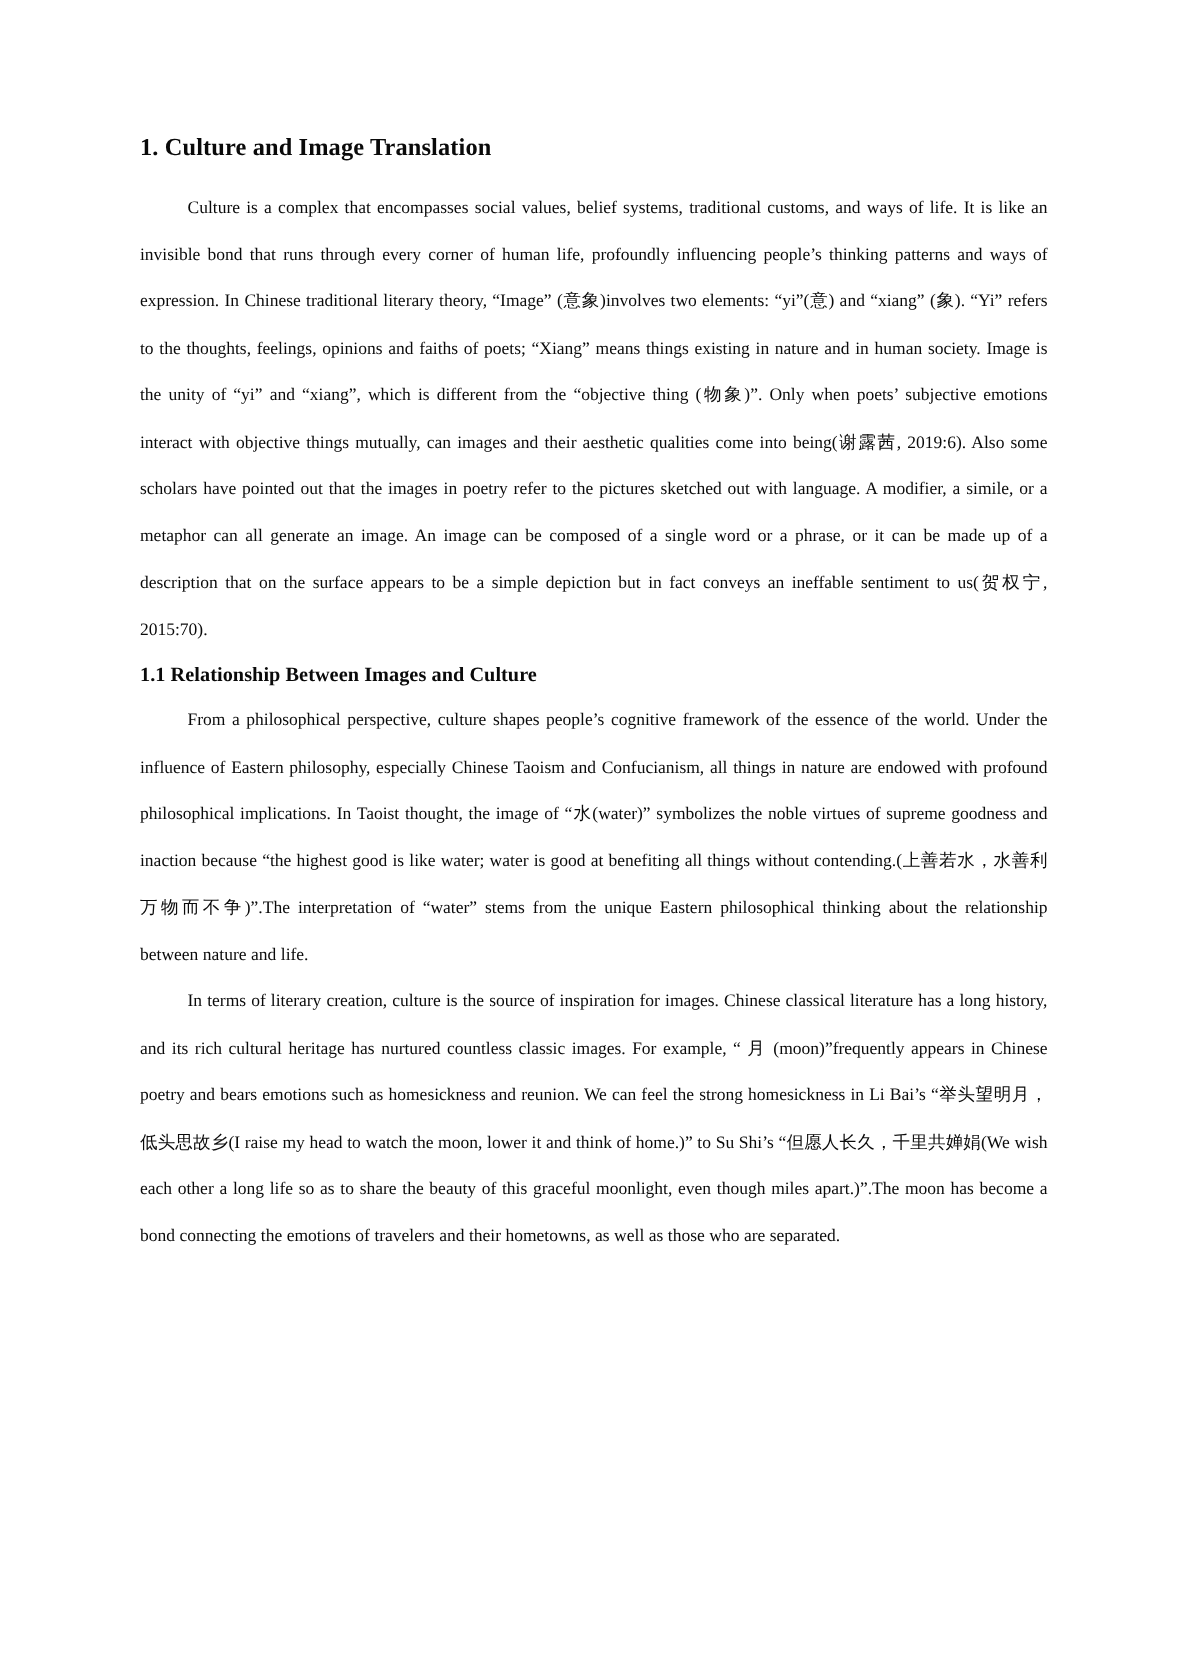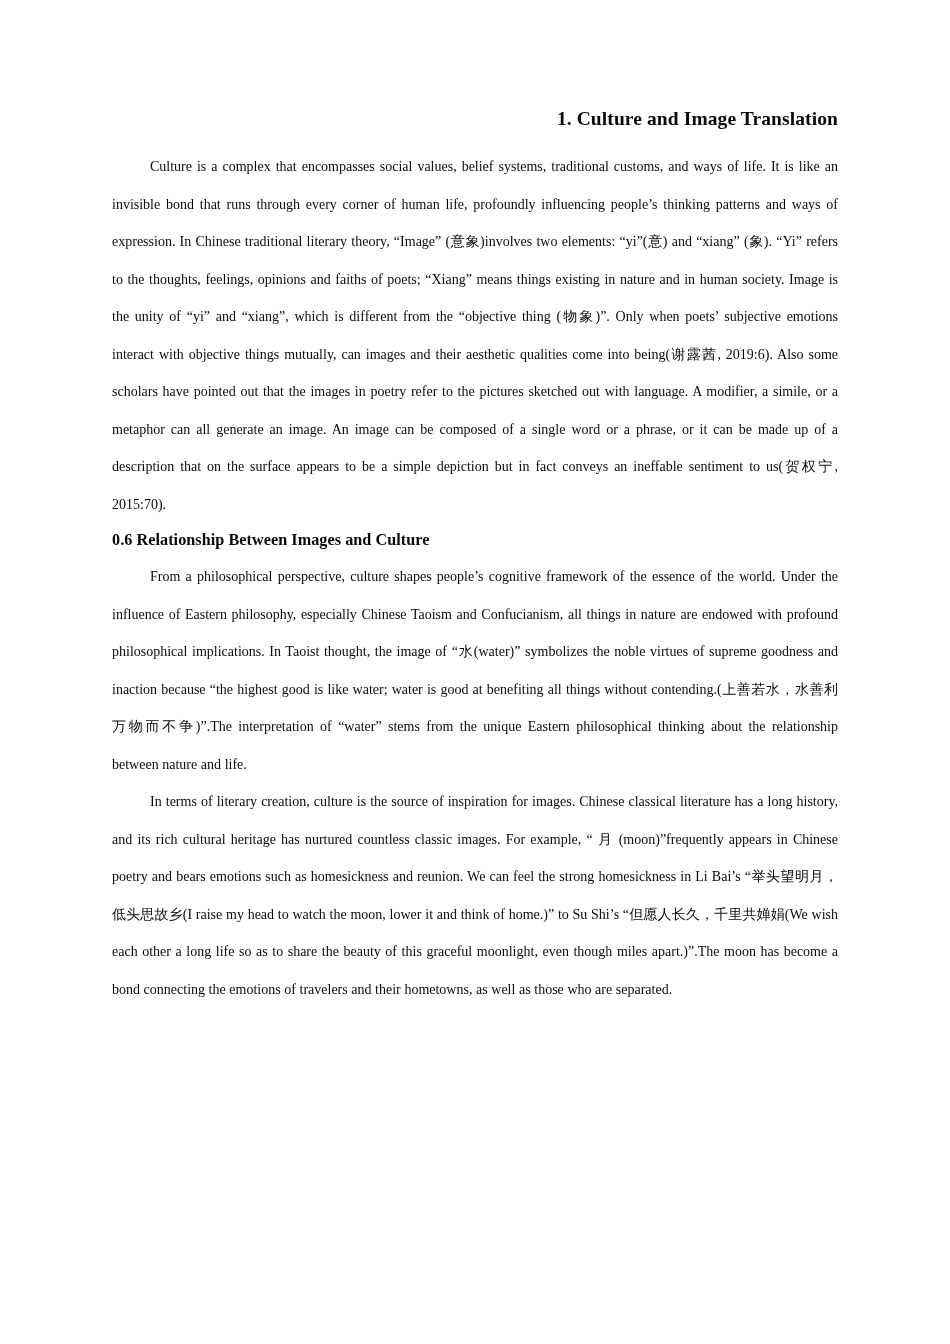--- a/index.html
+++ b/index.html
@@ -25,21 +25,20 @@
     left: 112px;
     top: 104px;
     width: 726px;
   }
   .h1 {
     font-size: 19.5px;
     font-weight: bold;
     line-height: 30px;
     margin: 0 0 14px 0;
     letter-spacing: 0.1px;
-    text-align: right;
   }
   .h2 {
     font-size: 16.2px;
     font-weight: bold;
     line-height: 30px;
     margin: 2px 0 3px 0;
     letter-spacing: 0.05px;
   }
   p.body {
     font-size: 14px;
@@ -60,21 +59,21 @@
 </head>
 <body>
 
 <div class="page">
   <div class="content">
 
     <h1 class="h1">1. Culture and Image Translation</h1>
 
     <p class="body">Culture is a complex that encompasses social values, belief systems, traditional customs, and ways of life. It is like an invisible bond that runs through every corner of human life, profoundly influencing people’s thinking patterns and ways of expression. In Chinese traditional literary theory, “Image” (意象)involves two elements: “yi”(意) and “xiang” (象). “Yi” refers to the thoughts, feelings, opinions and faiths of poets; “Xiang” means things existing in nature and in human society. Image is the unity of “yi” and “xiang”, which is different from the “objective thing (物象)”. Only when poets’ subjective emotions interact with objective things mutually, can images and their aesthetic qualities come into being(谢露茜, 2019:6). Also some scholars have pointed out that the images in poetry refer to the pictures sketched out with language. A modifier, a simile, or a metaphor can all generate an image. An image can be composed of a single word or a phrase, or it can be made up of a description that on the surface appears to be a simple depiction but in fact conveys an ineffable sentiment to us(贺权宁, 2015:70).</p>
 
-    <h2 class="h2">0.6 Relationship Between Images and Culture</h2>
+    <h2 class="h2">1.1 Relationship Between Images and Culture</h2>
 
     <p class="body">From a philosophical perspective, culture shapes people’s cognitive framework of the essence of the world. Under the influence of Eastern philosophy, especially Chinese Taoism and Confucianism, all things in nature are endowed with profound philosophical implications. In Taoist thought, the image of “水(water)” symbolizes the noble virtues of supreme goodness and inaction because “the highest good is like water; water is good at benefiting all things without contending.(上善若水，水善利万物而不争)”.The interpretation of “water” stems from the unique Eastern philosophical thinking about the relationship between nature and life.</p>
 
     <p class="body">In terms of literary creation, culture is the source of inspiration for images. Chinese classical literature has a long history, and its rich cultural heritage has nurtured countless classic images. For example, “ 月 (moon)”frequently appears in Chinese poetry and bears emotions such as homesickness and reunion. We can feel the strong homesickness in Li Bai’s “举头望明月，低头思故乡(I raise my head to watch the moon, lower it and think of home.)” to Su Shi’s “但愿人长久，千里共婵娟(We wish each other a long life so as to share the beauty of this graceful moonlight, even though miles apart.)”.The moon has become a bond connecting the emotions of travelers and their hometowns, as well as those who are separated.</p>
 
     <div class="pagenum-wrap">
       
     </div>
 
   </div>

